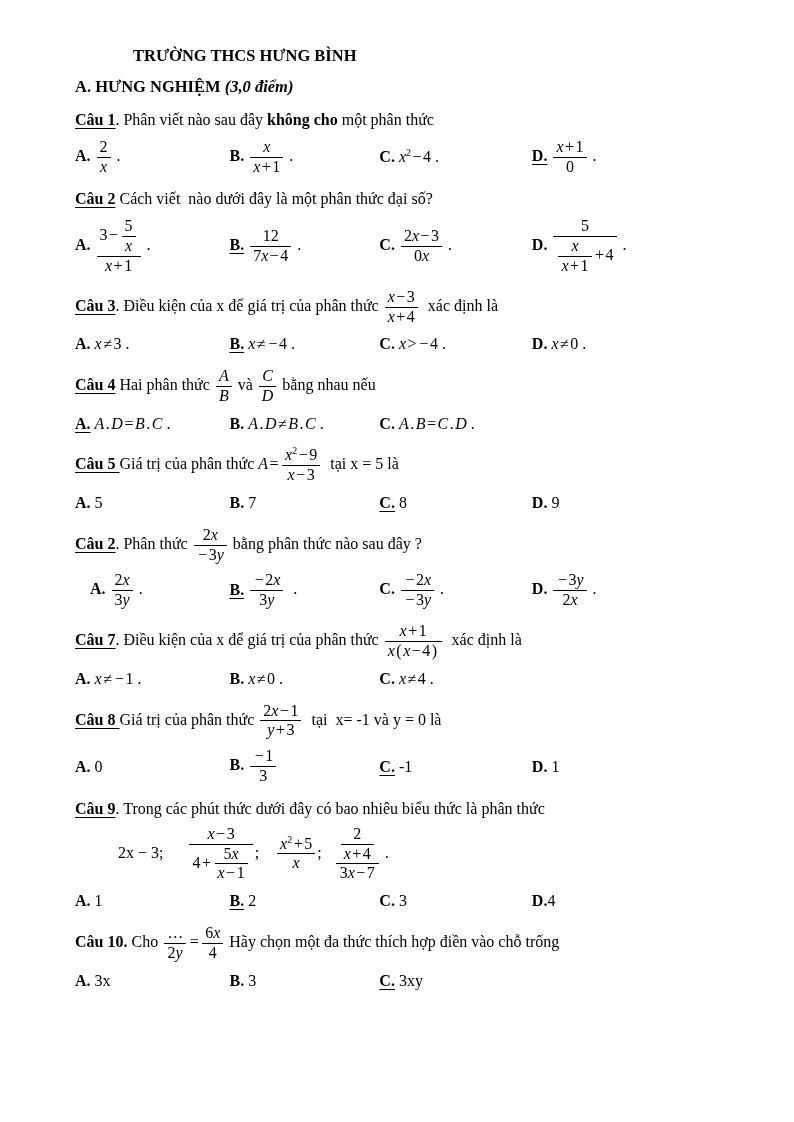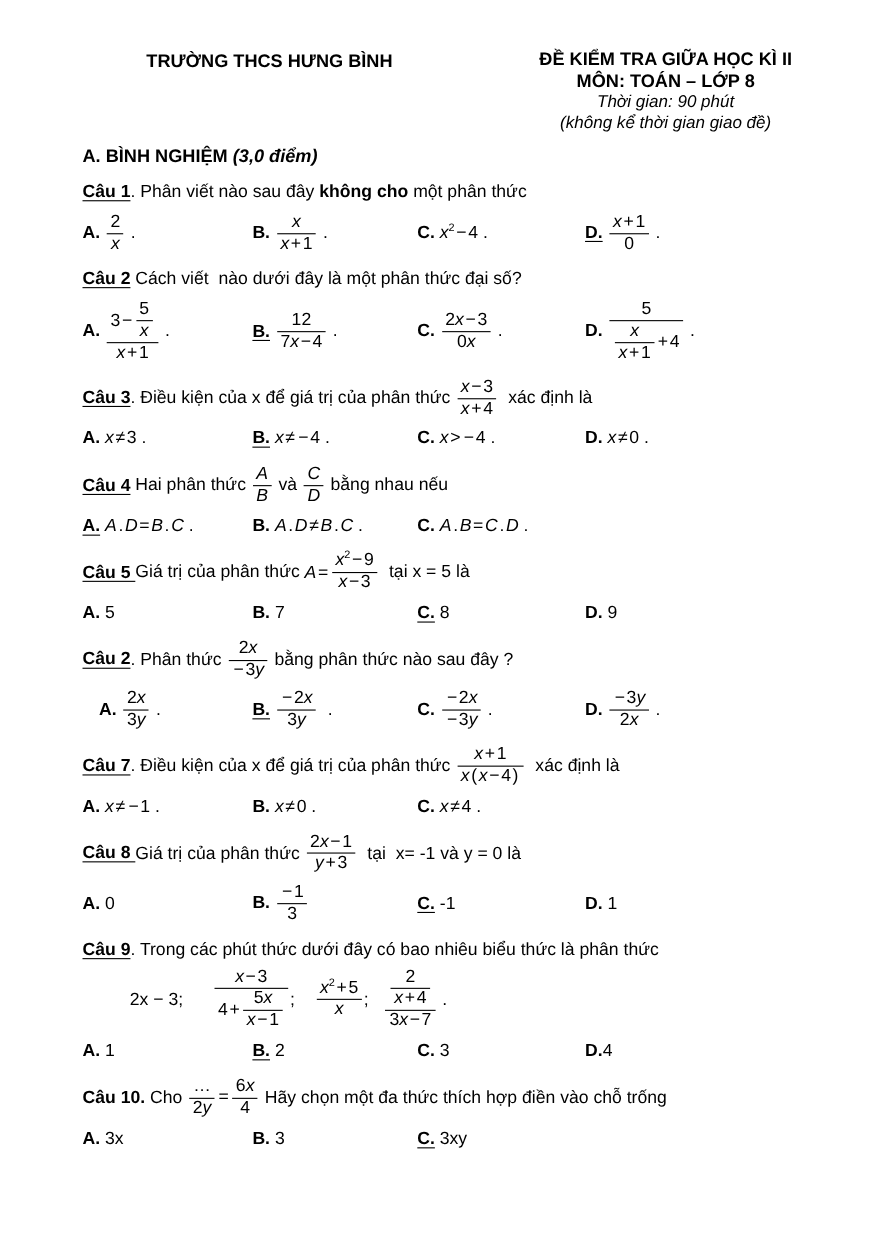--- a/index.html
+++ b/index.html
@@ -1,19 +1,19 @@
 <!DOCTYPE html>
 <html><head>
 <meta charset="utf-8">
 <style>
   html,body{margin:0;padding:0;background:#ffffff;}
   .page{
     width:794px;min-height:1122px;box-sizing:border-box;
     padding:44px 70px 40px 75px;
-    font-family:Liberation Sans, sans-serif;
+    font-family:Liberation Serif, serif;
     font-size:16px;color:#000;background:#fff;
   }
   .header{display:flex;justify-content:space-between;line-height:1.22;}
   .school{font-weight:bold;font-size:16.5px;margin-left:58px;padding-top:2px;white-space:nowrap;}
   .head-right{text-align:center;margin-right:4px;}
   .t1,.t2{font-weight:bold;font-size:16.5px;}
   .t3{font-style:italic;font-size:15.5px;}
   .section-line{margin-top:11px;font-weight:bold;font-size:16.5px;}
   .sec-points{font-style:italic;}
   .question{margin-top:12px;}
@@ -35,30 +35,24 @@
   .mo{padding:0 1.5px;}
   sup.msup{font-size:0.62em;line-height:0;}
   .exprs{margin-top:5px;padding-left:43px;}
 </style>
 </head>
 <body>
 
 <div class="page">
   <div class="header">
     <div class="school">TRƯỜNG THCS HƯNG BÌNH</div>
-    <div class="head-right">
-      <div class="t1">ĐỀ KIỂM TRA GIỮA HỌC KÌ II</div>
-      <div class="t2">MÔN: TOÁN – LỚP 8</div>
-      <div class="t3">Thời gian: 90 phút</div>
-      <div class="t3">(không kể thời gian giao đề)</div>
-    </div>
   </div>
 
   <div class="section-line">
-    <span class="sec-label">A. BÌNH NGHIỆM </span><span class="sec-points">(3,0 điểm)</span>
+    <span class="sec-label">A. HƯNG NGHIỆM </span><span class="sec-points">(3,0 điểm)</span>
   </div>
 
   <div id="questions">
       <div class="question">
         <div class="stem"><span class="b  u">Câu 1</span><span>. Phân viết nào sau đây </span><span class="b">không cho</span><span> một phân thức</span></div>
         <div class="opts">
           <span class="opt"><span class="olabel">A.</span><span> </span><span class="frac"><span class="num"><span class="m"><span class="md">2</span></span></span><span class="den"><span class="m"><span class="mv">x</span></span></span></span><span> .</span></span>
           <span class="opt"><span class="olabel">B.</span><span> </span><span class="frac"><span class="num"><span class="m"><span class="mv">x</span></span></span><span class="den"><span class="m"><span class="mv">x</span><span class="mo">+</span><span class="md">1</span></span></span></span><span> .</span></span>
           <span class="opt"><span class="olabel">C.</span><span> </span><span><span><span class="m"><span class="mv">x</span></span><sup class="msup">2</sup></span><span class="m"><span class="mo">−</span><span class="md">4</span></span></span><span> .</span></span>
           <span class="opt"><span class="olabel u">D.</span><span> </span><span class="frac"><span class="num"><span class="m"><span class="mv">x</span><span class="mo">+</span><span class="md">1</span></span></span><span class="den"><span class="m"><span class="md">0</span></span></span></span><span> .</span></span>

